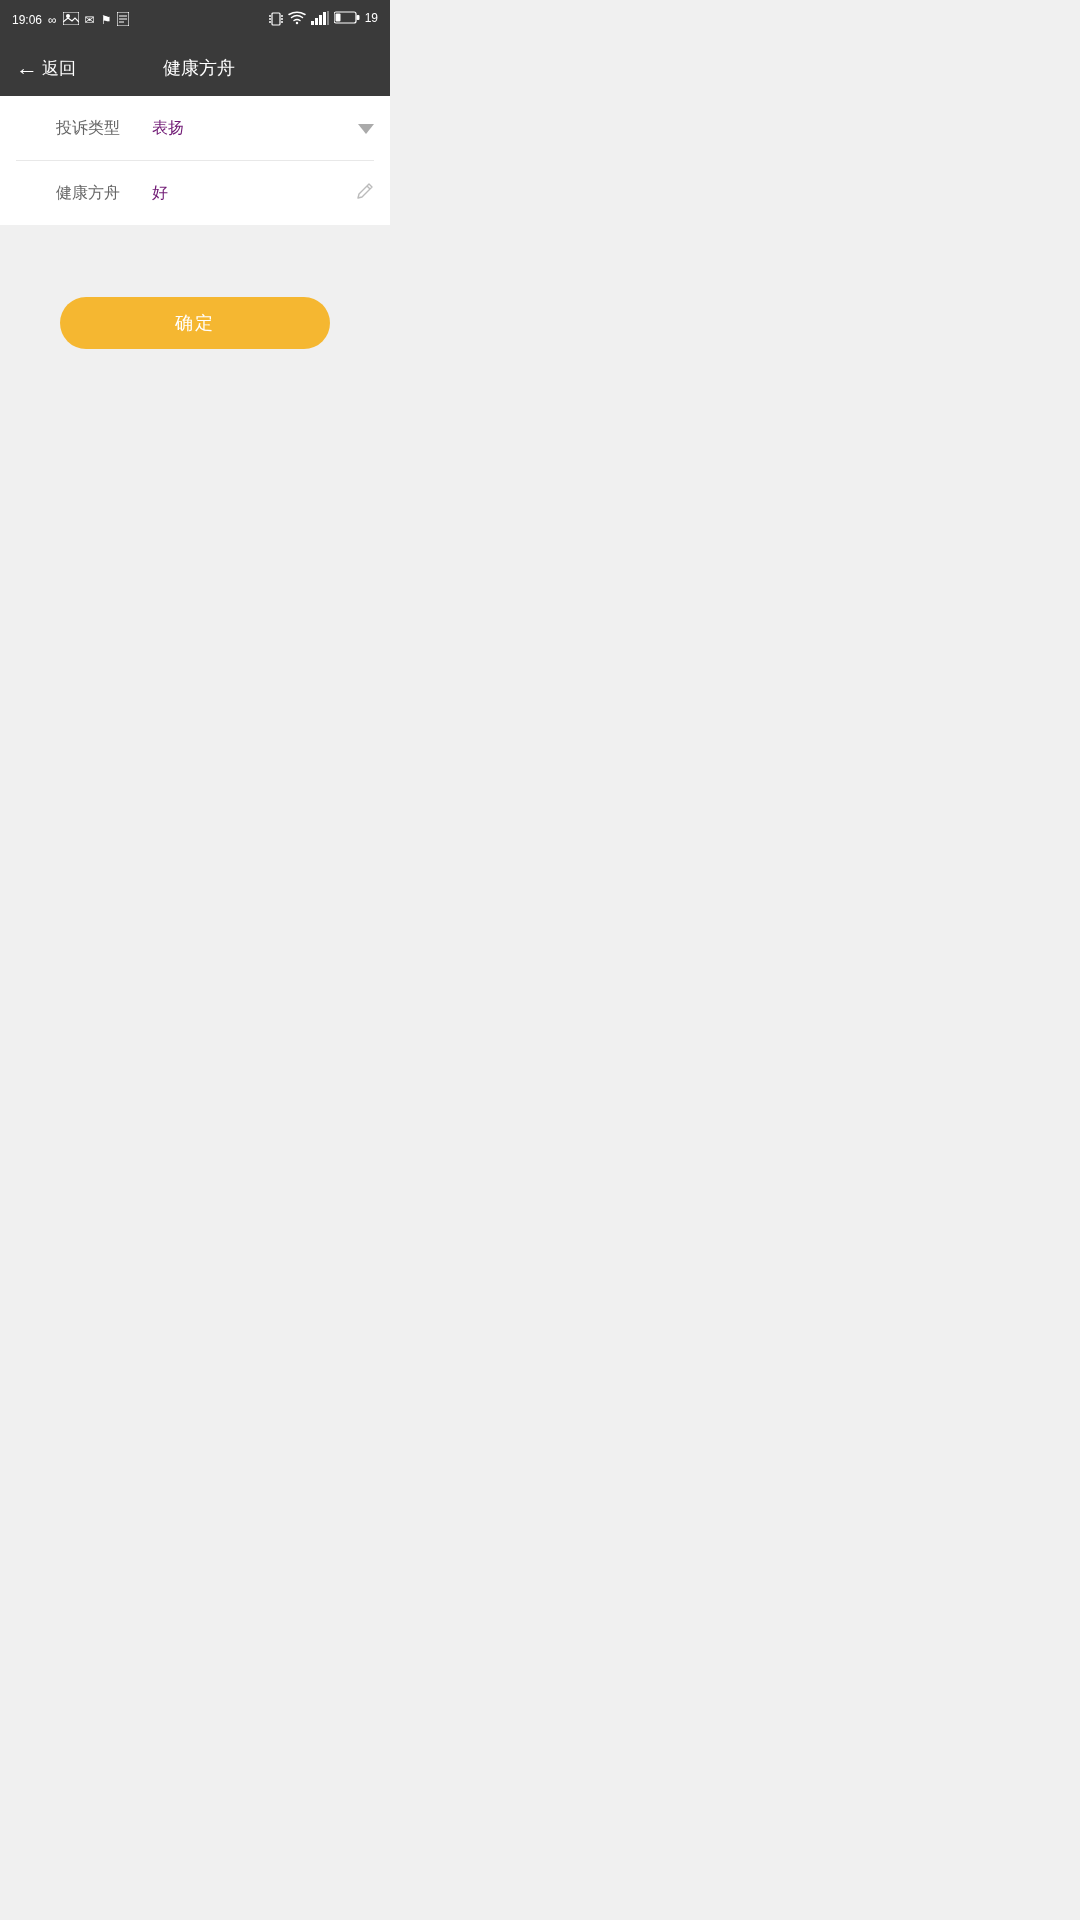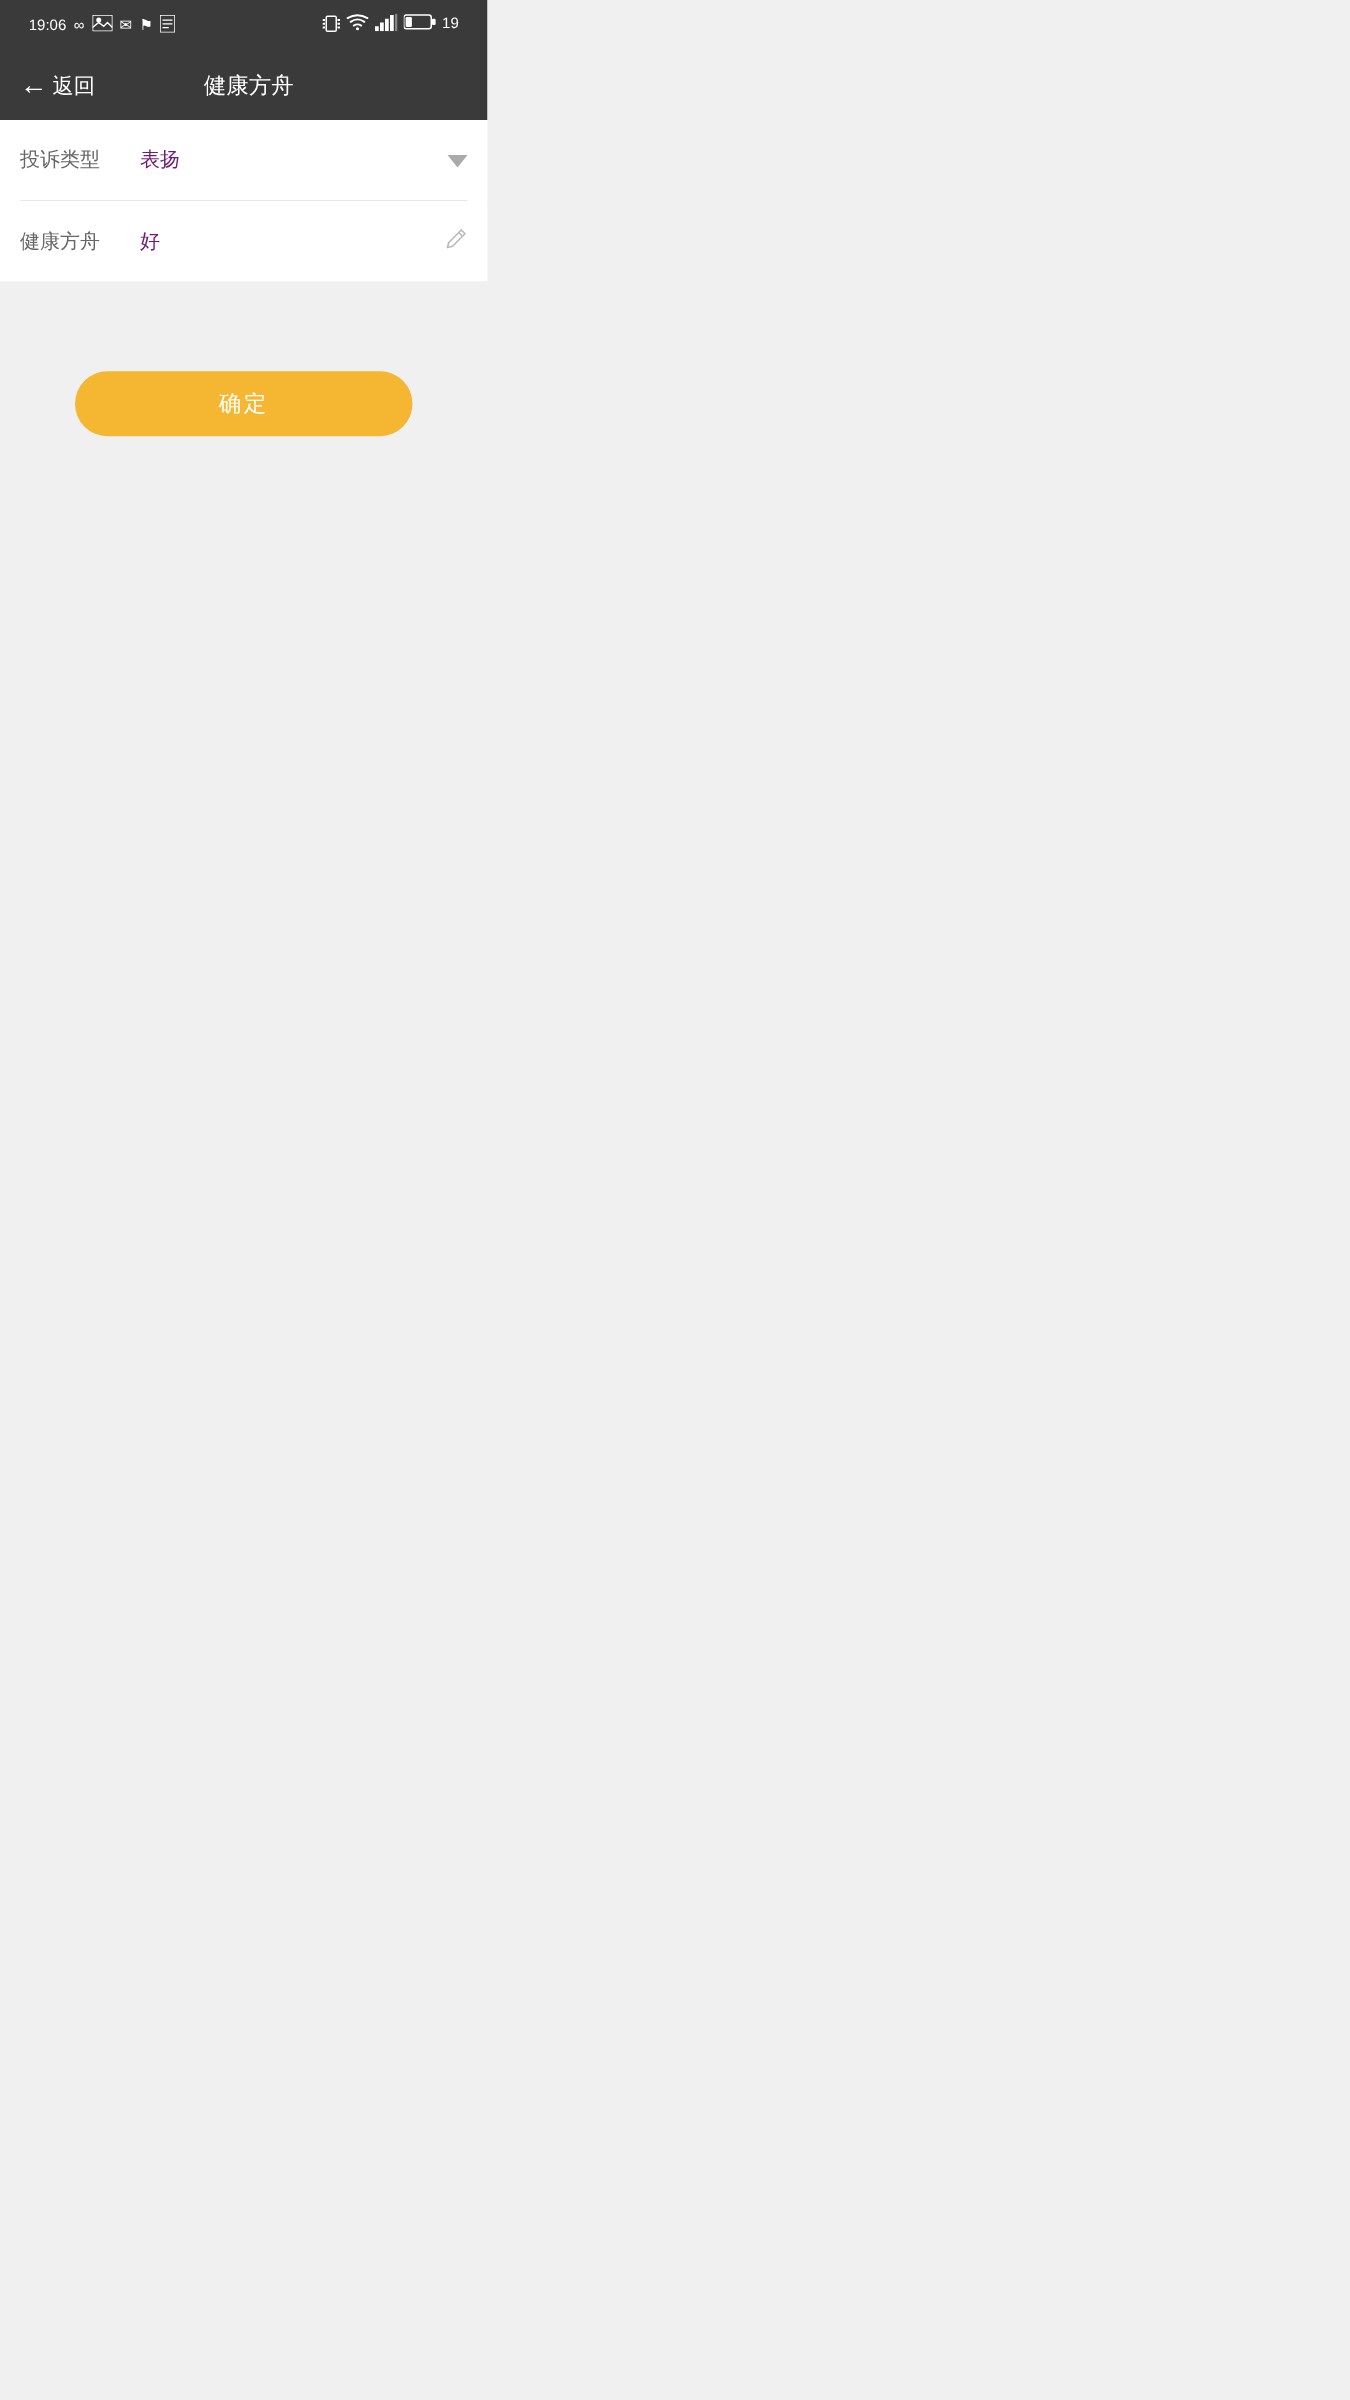--- a/index.html
+++ b/index.html
@@ -18,21 +18,21 @@
     }
 
     
     .status-bar {
       width: 100%;
       height: 40px;
       background: #3a3a3a;
       display: flex;
       align-items: center;
       justify-content: space-between;
-      padding: 0 23px;
+      padding: 0 12px;
       color: #fff;
       font-size: 13px;
       gap: 20px;
     }
 
     .status-left {
       display: flex;
       align-items: center;
       gap: 6px;
     }
@@ -94,20 +94,21 @@
       margin-bottom: 0;
     }
 
     .form-row {
       display: flex;
       align-items: center;
       padding: 0 16px;
       min-height: 64px;
       background: #fff;
       position: relative;
+      margin-left: 40px;
     }
 
     .form-row-divider {
       height: 1px;
       background: #e8e8e8;
       margin: 0 16px;
     }
 
     .form-label {
       font-size: 16px;

